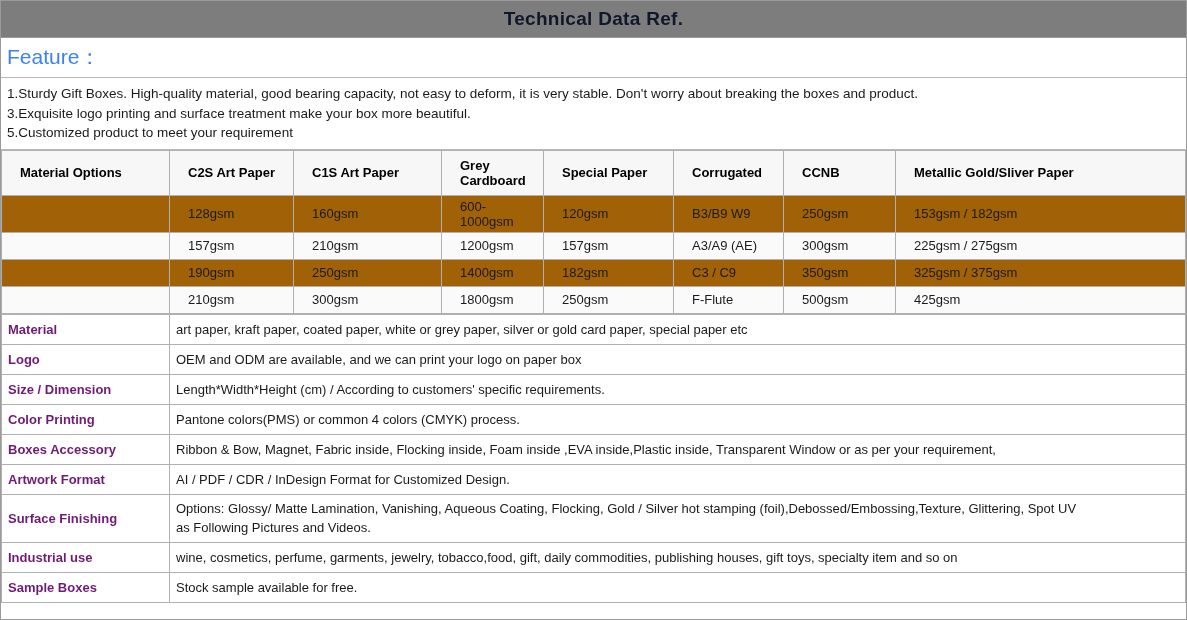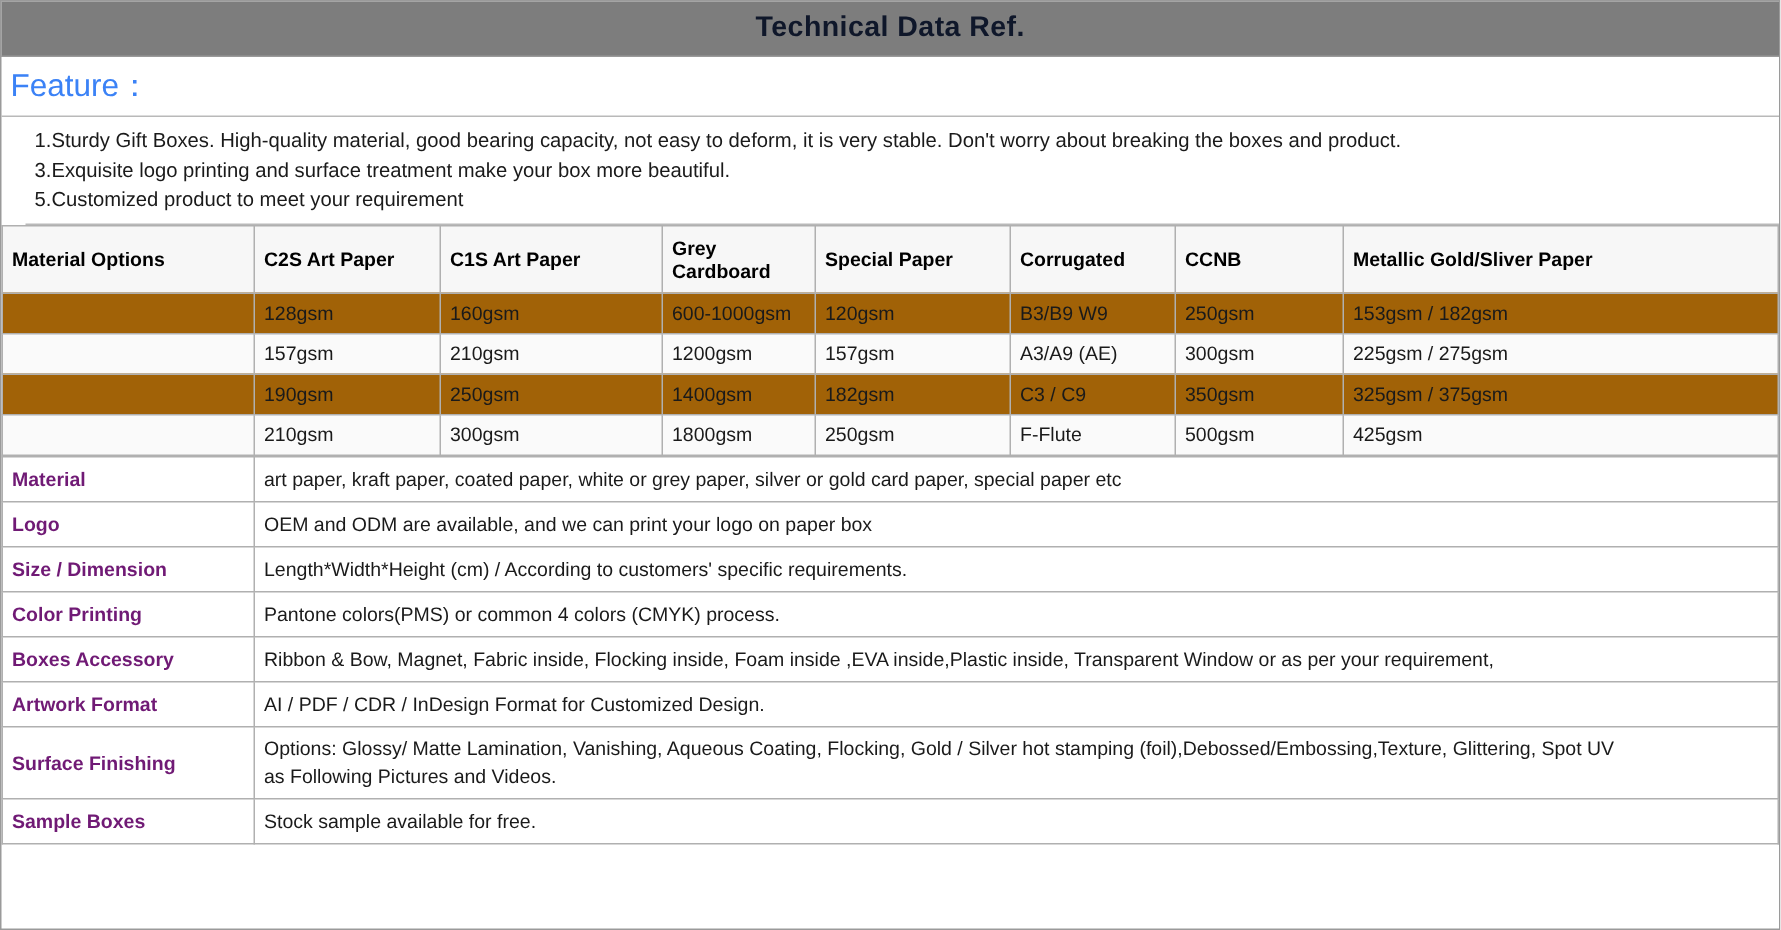--- a/index.html
+++ b/index.html
@@ -43,41 +43,40 @@
     padding: 5px 6px 6px 6px;
   }
   .feature-head-title {
     font-size: 21px;
     font-weight: normal;
     color: #3b82f6;
   }
   .feature-list {
     padding: 6px 6px 6px 6px;
     border-bottom: 1px solid #b9b9b9;
-    margin-left: 16px;
   }
   .feature-line {
     font-size: 13.5px;
     line-height: 19.5px;
     color: #1a1a1a;
     white-space: nowrap;
   }
   
   table {
     border-collapse: collapse;
     width: 100%;
     table-layout: fixed;
   }
   .mat-table {
     border-top: 1px solid #8c8c8c;
   }
   .mat-table th, .mat-table td {
     border: 1px solid #b0b0b0;
     font-size: 13px;
-    padding: 3px 6px;
+    padding: 3px 18px;
     vertical-align: middle;
     text-align: left;
   }
   .mat-table thead th {
     background: #f7f7f7;
     font-weight: bold;
     height: 38px;
     line-height: 15px;
     color: #000;
   }
@@ -232,19 +231,23 @@
         <td>AI / PDF / CDR / InDesign Format for Customized Design.</td>
       </tr>
       <tr class="tall">
         <td class="key">Surface Finishing</td>
         <td>
           <span class="spec-line">Options: Glossy/ Matte Lamination, Vanishing, Aqueous Coating, Flocking, Gold / Silver hot stamping (foil),Debossed/Embossing,Texture, Glittering, Spot UV</span>
           <span class="spec-line">as Following Pictures and Videos.</span>
         </td>
       </tr>
       <tr>
+        <td class="key">Industrial use</td>
+        <td>wine, cosmetics, perfume, garments, jewelry, tobacco,food, gift, daily commodities, publishing houses, gift toys, specialty item and so on</td>
+      </tr>
+      <tr>
         <td class="key">Sample Boxes</td>
         <td>Stock sample available for free.</td>
       </tr>
     </tbody>
   </table>
 
 </div>
 
 </body></html>

